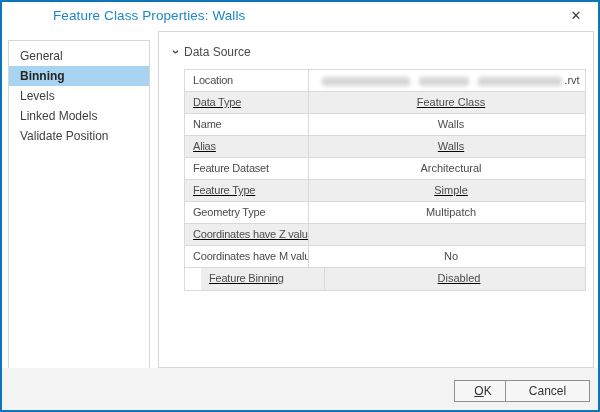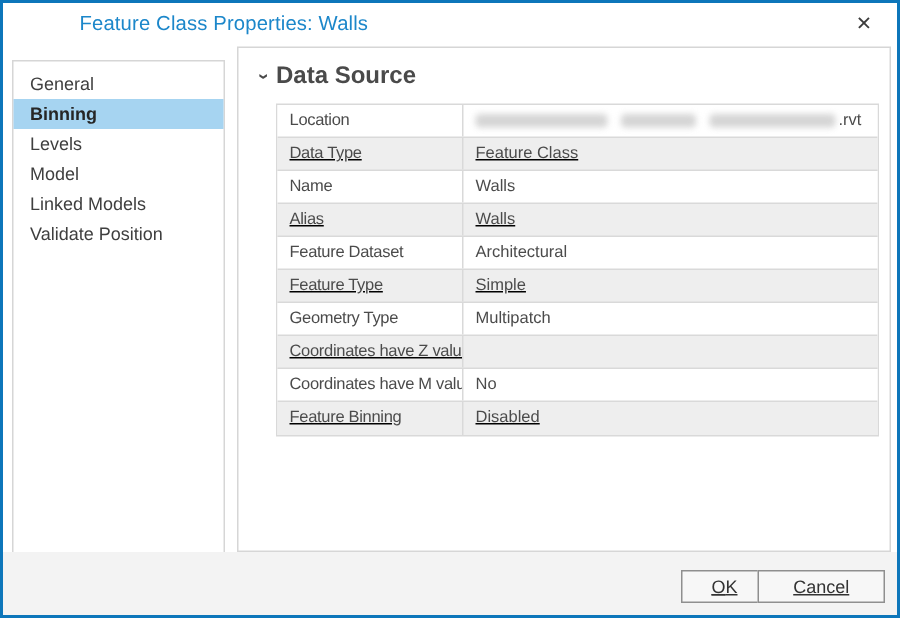--- a/index.html
+++ b/index.html
@@ -19,58 +19,57 @@
   .sb-item { height:20px; line-height:20px; padding-left:11px; font-size:12px; color:#3f3f3f;
              white-space:nowrap; cursor:pointer; }
   .sb-item.selected { background:#a6d4f1; font-weight:bold; color:#262626; }
   
   .main { position:absolute; left:156px; top:29px; width:436px; height:337px;
           background:#ffffff; border:1px solid #d6d6d6; }
   .section { height:20px; line-height:20px; white-space:nowrap; cursor:pointer; }
   .section .chev { display:inline-block; font-size:13px; font-weight:bold; color:#4a4a4a;
                    width:10px; text-align:center; }
   .section .chev.down { transform:rotate(90deg); }
-  .section .sec-label { font-size:16px; font-weight:bold; color:#4a4a4a; margin-left:3px; }
+  .section .sec-label { font-size:12px; font-weight:normal; color:#4a4a4a; margin-left:3px; }
   .sec-head { margin:9px 0 0 12px; }
   .collapsed-wrap { margin-top:7px; }
   .collapsed-wrap .section { margin:0 3px 2px 3px; padding-left:9px; }
   .collapsed-wrap .section.focused { outline:1px dotted #7a7a7a; }
   
   .ptable { margin:8px 0 0 25px; width:402px; border:1px solid #d9d9d9; background:#fff; }
   .tr { display:flex; height:22px; border-bottom:1px solid #d9d9d9; background:#ffffff; }
-  .tr:last-child { border-bottom:none; }
+  .tr:last-child { border-bottom:none;margin-left:16px; }
   .tr.alt { background:#eeeeee;text-decoration:underline; }
   .td { font-size:11px; color:#4b4b4b; line-height:21px; padding-left:8px; white-space:nowrap; overflow:hidden; }
   .td.label { width:124px; border-right:1px solid #d9d9d9; letter-spacing:-0.2px; }
-  .td.value { flex:1; }
+  .td.value { flex:1;text-align:center; }
   .blob { display:inline-block; height:9px; background:#c7c7c7; border-radius:3px;
           filter:blur(2px); opacity:0.75; margin-right:9px; vertical-align:middle; }
   
   .footer { position:absolute; left:0; right:0; bottom:0; height:42px; background:#f3f3f3; }
   .btn { position:absolute; top:12px; height:22px; background:#f7f7f7; border:1px solid #8f8f8f;
-         font-family:"Liberation Sans", sans-serif; font-size:12px; color:#333; cursor:pointer;text-decoration:underline; }
+         font-family:"Liberation Sans", sans-serif; font-size:12px; color:#333; cursor:pointer; }
   .btn.ok { right:86px; width:58px; }
   .btn.cancel { right:8px; width:85px; }
   .btn .ul { text-decoration:underline; }
 </style>
 </head>
 <body>
 
 <div class="dialog">
 
   <div class="titlebar">
     <span class="title">Feature Class Properties: Walls</span>
     <span class="close">✕</span>
   </div>
 
   <div class="sidebar">
       <div class="sb-item">General</div>
       <div class="sb-item selected">Binning</div>
       <div class="sb-item">Levels</div>
-      <div class="sb-item">Model</div>
       <div class="sb-item">Linked Models</div>
       <div class="sb-item">Validate Position</div>
     </div>
 
   <div class="main">
     <div class="section sec-head">
       <span class="chev down">›</span><span class="sec-label">Data Source</span>
     </div>
     <div class="ptable">
         <div class="tr">

